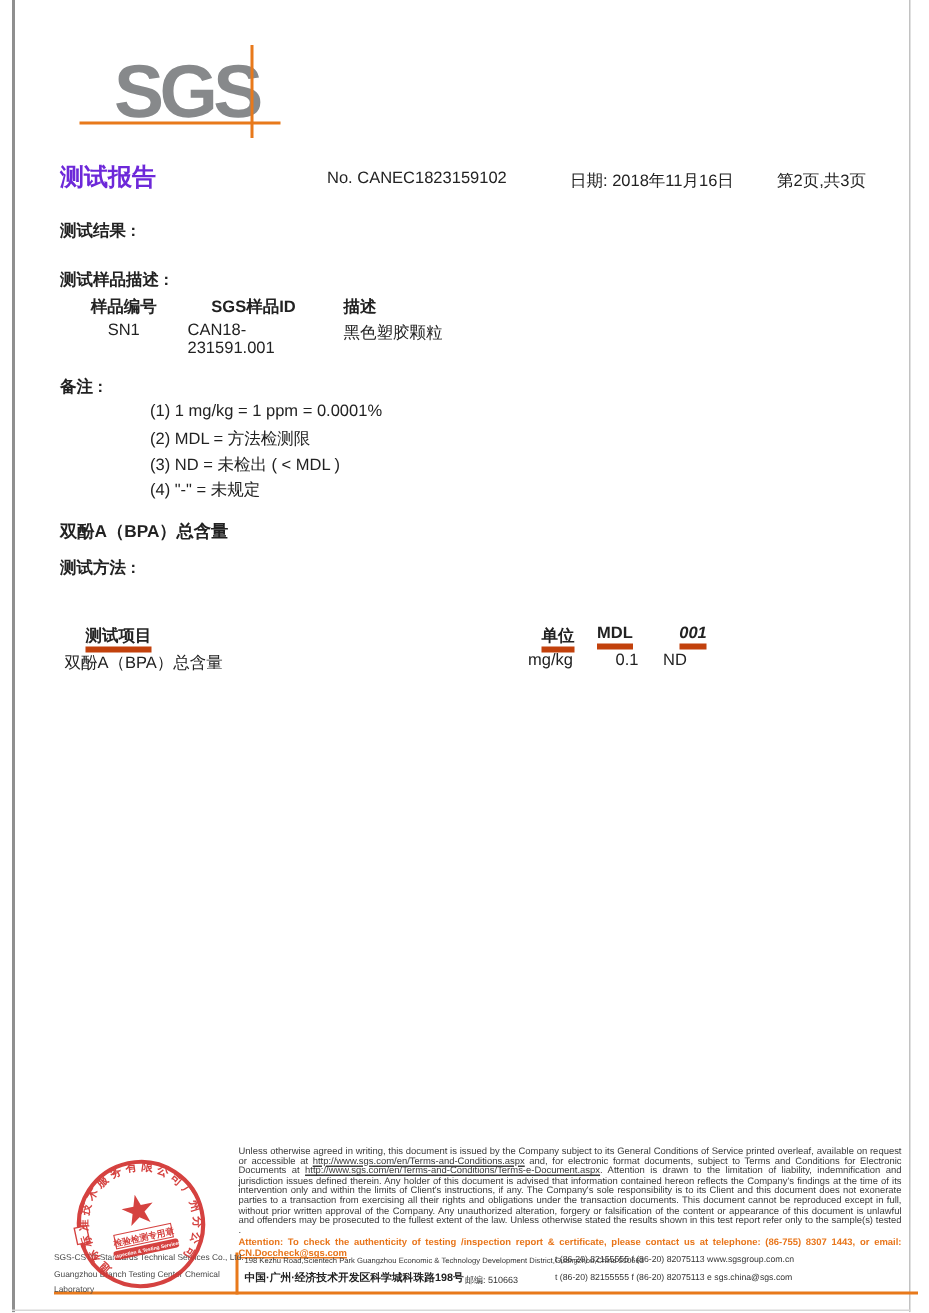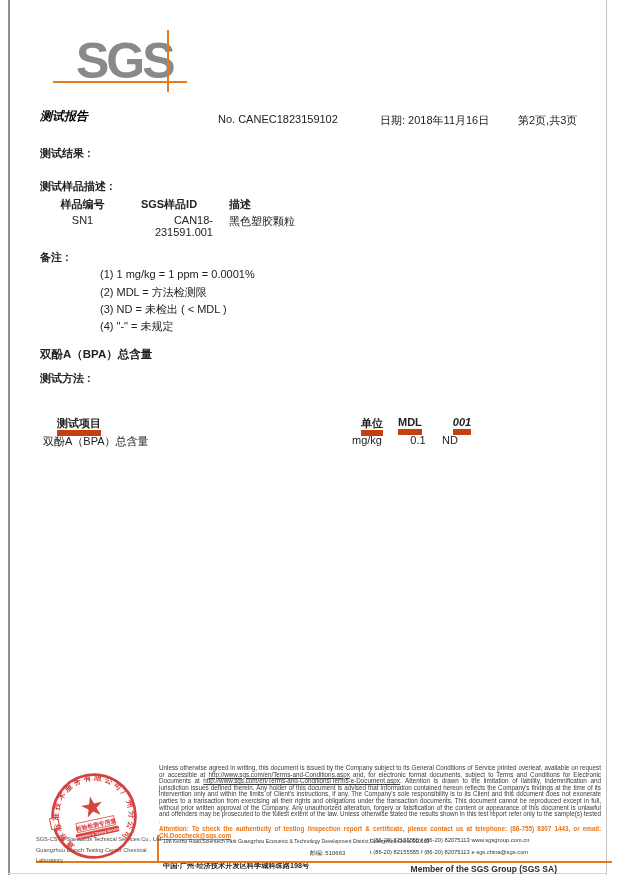--- a/index.html
+++ b/index.html
@@ -10,67 +10,67 @@
   .edge-left{left:8px;top:0;width:2px;height:875px;background:#8f8f8f;}
   .edge-right{left:606px;top:0;width:1px;height:875px;background:#c2c2c2;}
   .edge-bottom{left:8px;top:873px;width:599px;height:1px;background:#d8d8d8;}
   
   .logo-text{left:76px;top:40px;font-size:50px;font-weight:bold;color:#87898b;
              letter-spacing:-3px;line-height:42px;}
   .cross-h{left:53px;top:81px;width:134px;height:2px;}
   .cross-v{left:167px;top:30px;width:2px;height:62px;}
   .orange-bg{background:#e8791b;}
   
-  .doc-title{left:40px;top:108px;font-size:12px;font-weight:bold;color:#000000;font-style:italic;}
+  .doc-title{left:40px;top:108px;font-size:16px;font-weight:bold;color:#6d28d9;}
   .report-no{left:218px;top:113px;font-size:11px;}
   .report-date{left:380px;top:113px;font-size:11px;}
   .report-page{left:518px;top:113px;font-size:11px;}
   .lbl{font-size:11px;font-weight:bold;color:#222;}
   .txt{font-size:11px;color:#222;}
   .u{text-underline-offset:2px;}
   .results-label{left:40px;top:146px;}
   .sampledesc-label{left:40px;top:179px;}
   
   .st-h-no{left:40px;top:197px;width:85px;text-align:center;}
   .st-h-id{left:125px;top:197px;width:88px;text-align:center;}
   .st-h-desc{left:229px;top:197px;}
   .st-r-no{left:40px;top:214px;width:85px;text-align:center;}
-  .st-r-id{left:125px;top:214px;width:88px;text-align:right;}
+  .st-r-id{left:125px;top:214px;width:88px;text-align:left;}
   .st-r-desc{left:229px;top:214px;}
   .notes-label{left:40px;top:250px;}
   .note1{left:100px;top:268px;}
   .note2{left:100px;top:285px;}
   .note3{left:100px;top:302px;}
   .note4{left:100px;top:319px;}
   .bpa-heading{left:40px;top:347px;font-size:11.5px;}
   .method-label{left:40px;top:371px;}
   .method-text{left:100px;top:369px;width:462px;font-size:11px;line-height:20px;
                color:#222;text-align:justify;}
   
   .rt-h-item{left:57px;top:416px;}
   .rt-h-unit{left:352px;top:416px;width:40px;text-align:center;}
   .rt-h-mdl{left:398px;top:416px;width:40px;text-align:left;}
   .rt-h-val{left:442px;top:416px;width:40px;text-align:center;font-style:italic;}
   .rt-r-item{left:43px;top:434px;}
   .rt-r-unit{left:352px;top:434px;width:40px;}
   .rt-r-mdl{left:398px;top:434px;width:40px;text-align:center;}
   .rt-r-val{left:442px;top:434px;width:40px;text-align:left;}
-  .hline{border-bottom:6px solid #c2410c;padding-bottom:1px;}
+  .hline{border-bottom:4px solid #c2410c;padding-bottom:1px;}
   
   .disclaimer{left:159px;top:765px;width:442px;font-size:6.3px;line-height:6.6px;
               color:#3a3a3a;text-align:justify;}
   .disclaimer .dlink{text-decoration:underline;}
   .attention{margin-top:2px;color:#e8751a;font-weight:bold;}
   .attention .dlink{text-decoration:underline;}
   .company-en{left:36px;top:834px;width:132px;font-size:5.6px;line-height:10.5px;
               color:#4a4a4a;z-index:1;}
   .addr-divider{left:157px;top:835px;width:2px;height:28px;background:#e8791b;}
   .addr-en{left:163px;top:838px;font-size:5.1px;white-space:nowrap;color:#333;}
   .addr-en-contact{left:370px;top:837px;font-size:5.8px;white-space:nowrap;color:#333;}
-  .addr-cn{left:163px;top:847px;font-size:7.2px;font-weight:bold;white-space:nowrap;color:#222;margin-top:14px;}
+  .addr-cn{left:163px;top:847px;font-size:7.2px;font-weight:bold;white-space:nowrap;color:#222;}
   .addr-cn-post{left:310px;top:849px;font-size:6px;white-space:nowrap;color:#333;}
   .addr-cn-contact{left:370px;top:849px;font-size:5.8px;white-space:nowrap;color:#333;}
   .footer-rule{left:36px;top:861px;width:576px;height:2px;background:#e8791b;}
   .member{left:300px;top:864px;width:257px;text-align:right;font-size:8.5px;
           font-weight:bold;color:#2a2a2a;}
   .stamp{left:48px;top:770px;width:92px;height:92px;z-index:2;
          transform:rotate(-12deg);opacity:0.92;}
 </style>
 </head>
 <body>
@@ -144,15 +144,14 @@
     <text x="0" y="20.3" text-anchor="middle" font-size="3.6" font-weight="bold" fill="#ffffff">Inspection &amp; Testing Services</text>
   </svg>
 
   <div class="abs addr-divider"></div>
   <div class="abs addr-en">198 Kezhu Road,Scientech Park Guangzhou Economic &amp; Technology Development District,Guangzhou,China  510663</div>
   <div class="abs addr-en-contact">t (86-20) 82155555   f (86-20) 82075113   www.sgsgroup.com.cn</div>
   <div class="abs addr-cn">中国·广州·经济技术开发区科学城科珠路198号</div>
   <div class="abs addr-cn-post">邮编: 510663</div>
   <div class="abs addr-cn-contact">t (86-20) 82155555   f (86-20) 82075113   e  sgs.china@sgs.com</div>
   <div class="abs footer-rule orange-bg"></div>
-  <div class="abs member">Member of the SGS Group (SGS SA)</div>
 
 </div>
 
 </body></html>

